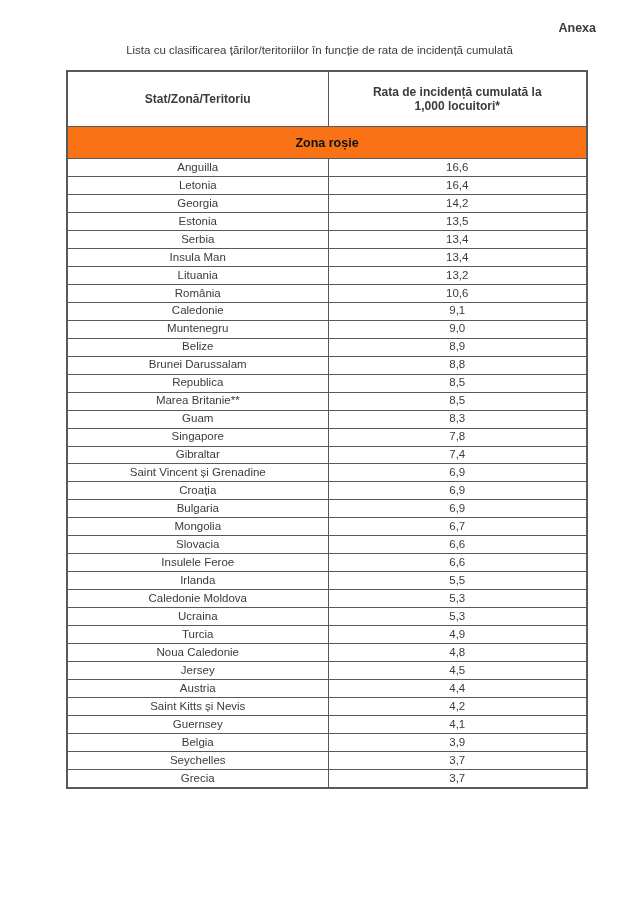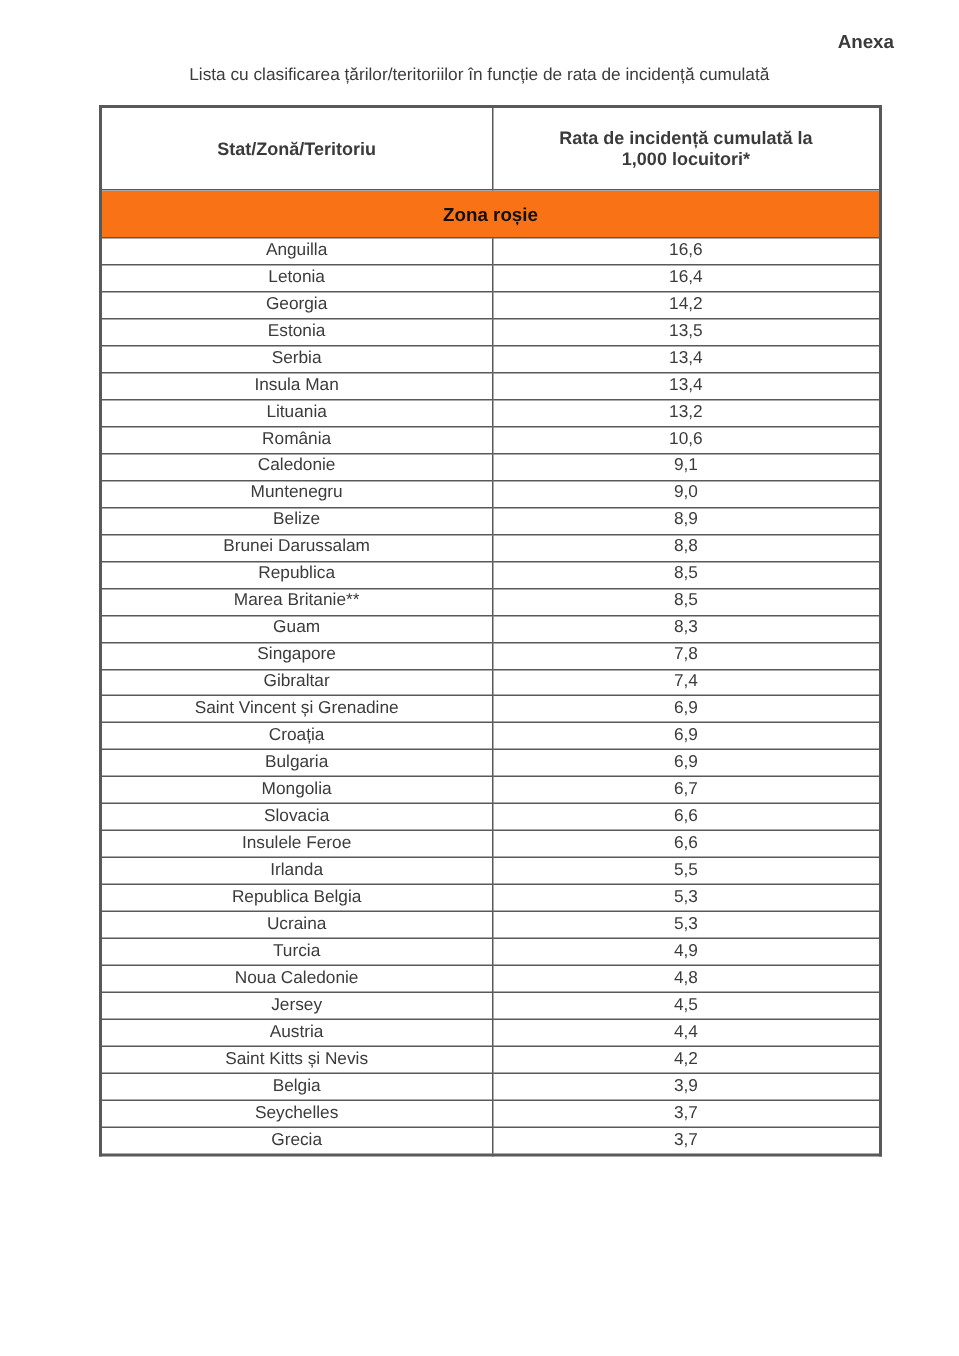--- a/index.html
+++ b/index.html
@@ -207,21 +207,21 @@
     <td class="data-cell">Insulele Feroe</td>
     <td class="data-cell">6,6</td>
   </tr>
 
   <tr>
     <td class="data-cell">Irlanda</td>
     <td class="data-cell">5,5</td>
   </tr>
 
   <tr>
-    <td class="data-cell">Republica Belgia</td>
+    <td class="data-cell">Caledonie Moldova</td>
     <td class="data-cell">5,3</td>
   </tr>
 
   <tr>
     <td class="data-cell">Ucraina</td>
     <td class="data-cell">5,3</td>
   </tr>
 
 
   <tr>
@@ -242,20 +242,24 @@
   <tr>
     <td class="data-cell">Austria</td>
     <td class="data-cell">4,4</td>
   </tr>
 
   <tr>
     <td class="data-cell">Saint Kitts și Nevis</td>
     <td class="data-cell">4,2</td>
   </tr>
 
+  <tr>
+    <td class="data-cell">Guernsey</td>
+    <td class="data-cell">4,1</td>
+  </tr>
 
   <tr>
     <td class="data-cell">Belgia</td>
     <td class="data-cell">3,9</td>
   </tr>
 
   <tr>
     <td class="data-cell">Seychelles</td>
     <td class="data-cell">3,7</td>
   </tr>

